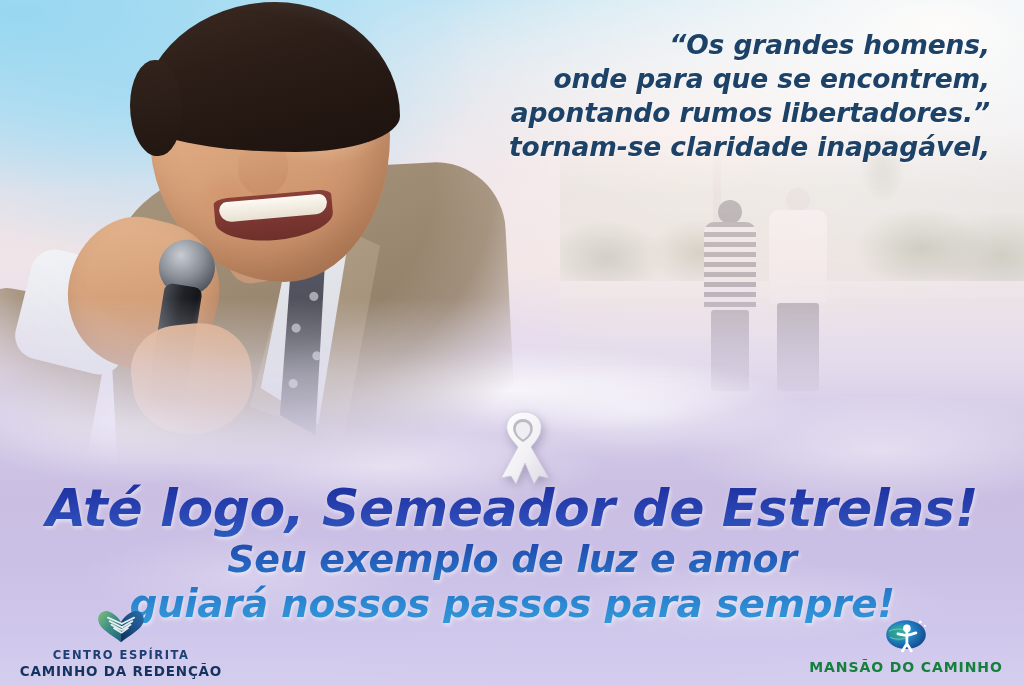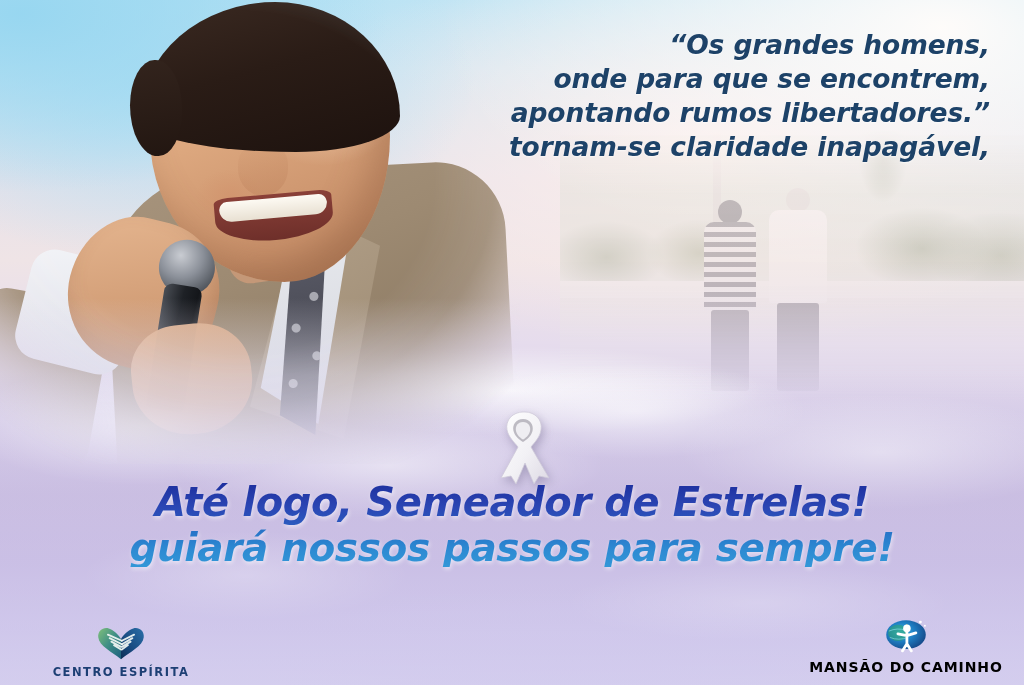--- a/index.html
+++ b/index.html
@@ -268,21 +268,21 @@
     letter-spacing: -0.4px;
     line-height: 1.0;
     white-space: nowrap;
     background-clip: text;
     -webkit-background-clip: text;
     color: transparent;
     -webkit-text-fill-color: transparent;
     filter: drop-shadow(1px 2px 2px rgba(255,255,255,0.55));
   }
   .headline .hl1 {
-    font-size: 40px;
+    font-size: 52px;
     background-image: linear-gradient(180deg, #1d2f9e 0%, #2b46b4 55%, #2a5ec0 100%);
     padding-bottom: 6px;
   }
   .headline .hl2 {
     font-size: 38px;
     background-image: linear-gradient(180deg, #2146ad 0%, #2566bf 60%, #2a7bc9 100%);
     padding-bottom: 6px;
   }
   .headline .hl3 {
     font-size: 39px;
@@ -302,21 +302,21 @@
   .logo-left .l1 {
     font-size: 11.5px; font-weight: 700; letter-spacing: 1.5px;
     color:#1d3f74; margin-top: 1px;
   }
   .logo-left .l2 {
     font-size: 13.5px; font-weight: 800; letter-spacing: 0.8px;
     color:#16335f; margin-top: 1px;
   }
   .logo-right .l1 {
     font-size: 14px; font-weight: 800; letter-spacing: 0.9px;
-    color:#000000; margin-top: 2px;
+    color:#15803d; margin-top: 2px;
   }
 </style>
 </head>
 <body>
 
 <div class="poster">
 
   <div class="bg-sky"></div>
   <div class="bg-clouds"></div>
   <div class="bg-mauve"></div>
@@ -389,20 +389,21 @@
                C48 36 53 31 54 24 C56 14 48 6 38 6 Z" fill="url(#ribG)" stroke="#cfcad9" stroke-width="0.8"></path>
       <path d="M36 13 C29 13 25 19 26.5 25 C28 31 33 34 36 36
                C39 34 44 31 45.5 25 C47 19 43 13 36 13 Z" fill="#8d8896" opacity="0.55"></path>
       <path d="M36 16 C30.5 16 28 20.5 29 25 C30 29.5 33.5 32 36 33.5
                C38.5 32 42 29.5 43 25 C44 20.5 41.5 16 36 16 Z" fill="#efeef2"></path>
     </svg>
   </div>
 
   <div class="headline">
     <div class="hl hl1">Até logo, Semeador de Estrelas!</div>
+    <div class="hl hl2">Seu exemplo de luz e amor</div>
     <div class="hl hl3">guiará nossos passos para sempre!</div>
   </div>
 
   <div class="logo-left">
     <span class="mark">
       <svg viewBox="0 0 64 40" width="56" height="35" aria-hidden="true">
         <defs>
           <linearGradient id="hL" x1="0" y1="0" x2="1" y2="1">
             <stop offset="0%" stop-color="#7fbf7a"></stop>
             <stop offset="48%" stop-color="#3f8f86"></stop>
@@ -414,20 +415,21 @@
             <stop offset="100%" stop-color="#0f2f55"></stop>
           </linearGradient>
         </defs>
         <path d="M32 39 C22 31 7 24 6 14 C5.2 6.5 12 2 18 4 C24 6 29 11 32 16 Z" fill="url(#hL)"></path>
         <path d="M32 39 C42 31 57 24 58 14 C58.8 6.5 52 2 46 4 C40 6 35 11 32 16 Z" fill="url(#hR)"></path>
         <path d="M17 11 L33 18 M19 15 L33 22 M21 19 L32 25 M24 23 L32 28" stroke="#f2f7f4" stroke-width="2.1" stroke-linecap="round" fill="none" opacity="0.92"></path>
         <path d="M47 11 L33 18 M45 15 L33 22 M43 19 L33 25 M40 23 L33 28" stroke="#f2f7f4" stroke-width="2.1" stroke-linecap="round" fill="none" opacity="0.92"></path>
       </svg>
     </span>
     <div class="l1">CENTRO ESPÍRITA</div>
+    <div class="l2">CAMINHO DA REDENÇÃO</div>
   </div>
 
   <div class="logo-right">
     <span class="mark">
       <svg viewBox="0 0 60 46" width="54" height="42" aria-hidden="true">
         <defs>
           <radialGradient id="gB" cx="38%" cy="40%" r="72%">
             <stop offset="0%" stop-color="#3fb8e0"></stop>
             <stop offset="45%" stop-color="#1f7fc4"></stop>
             <stop offset="100%" stop-color="#14407f"></stop>

